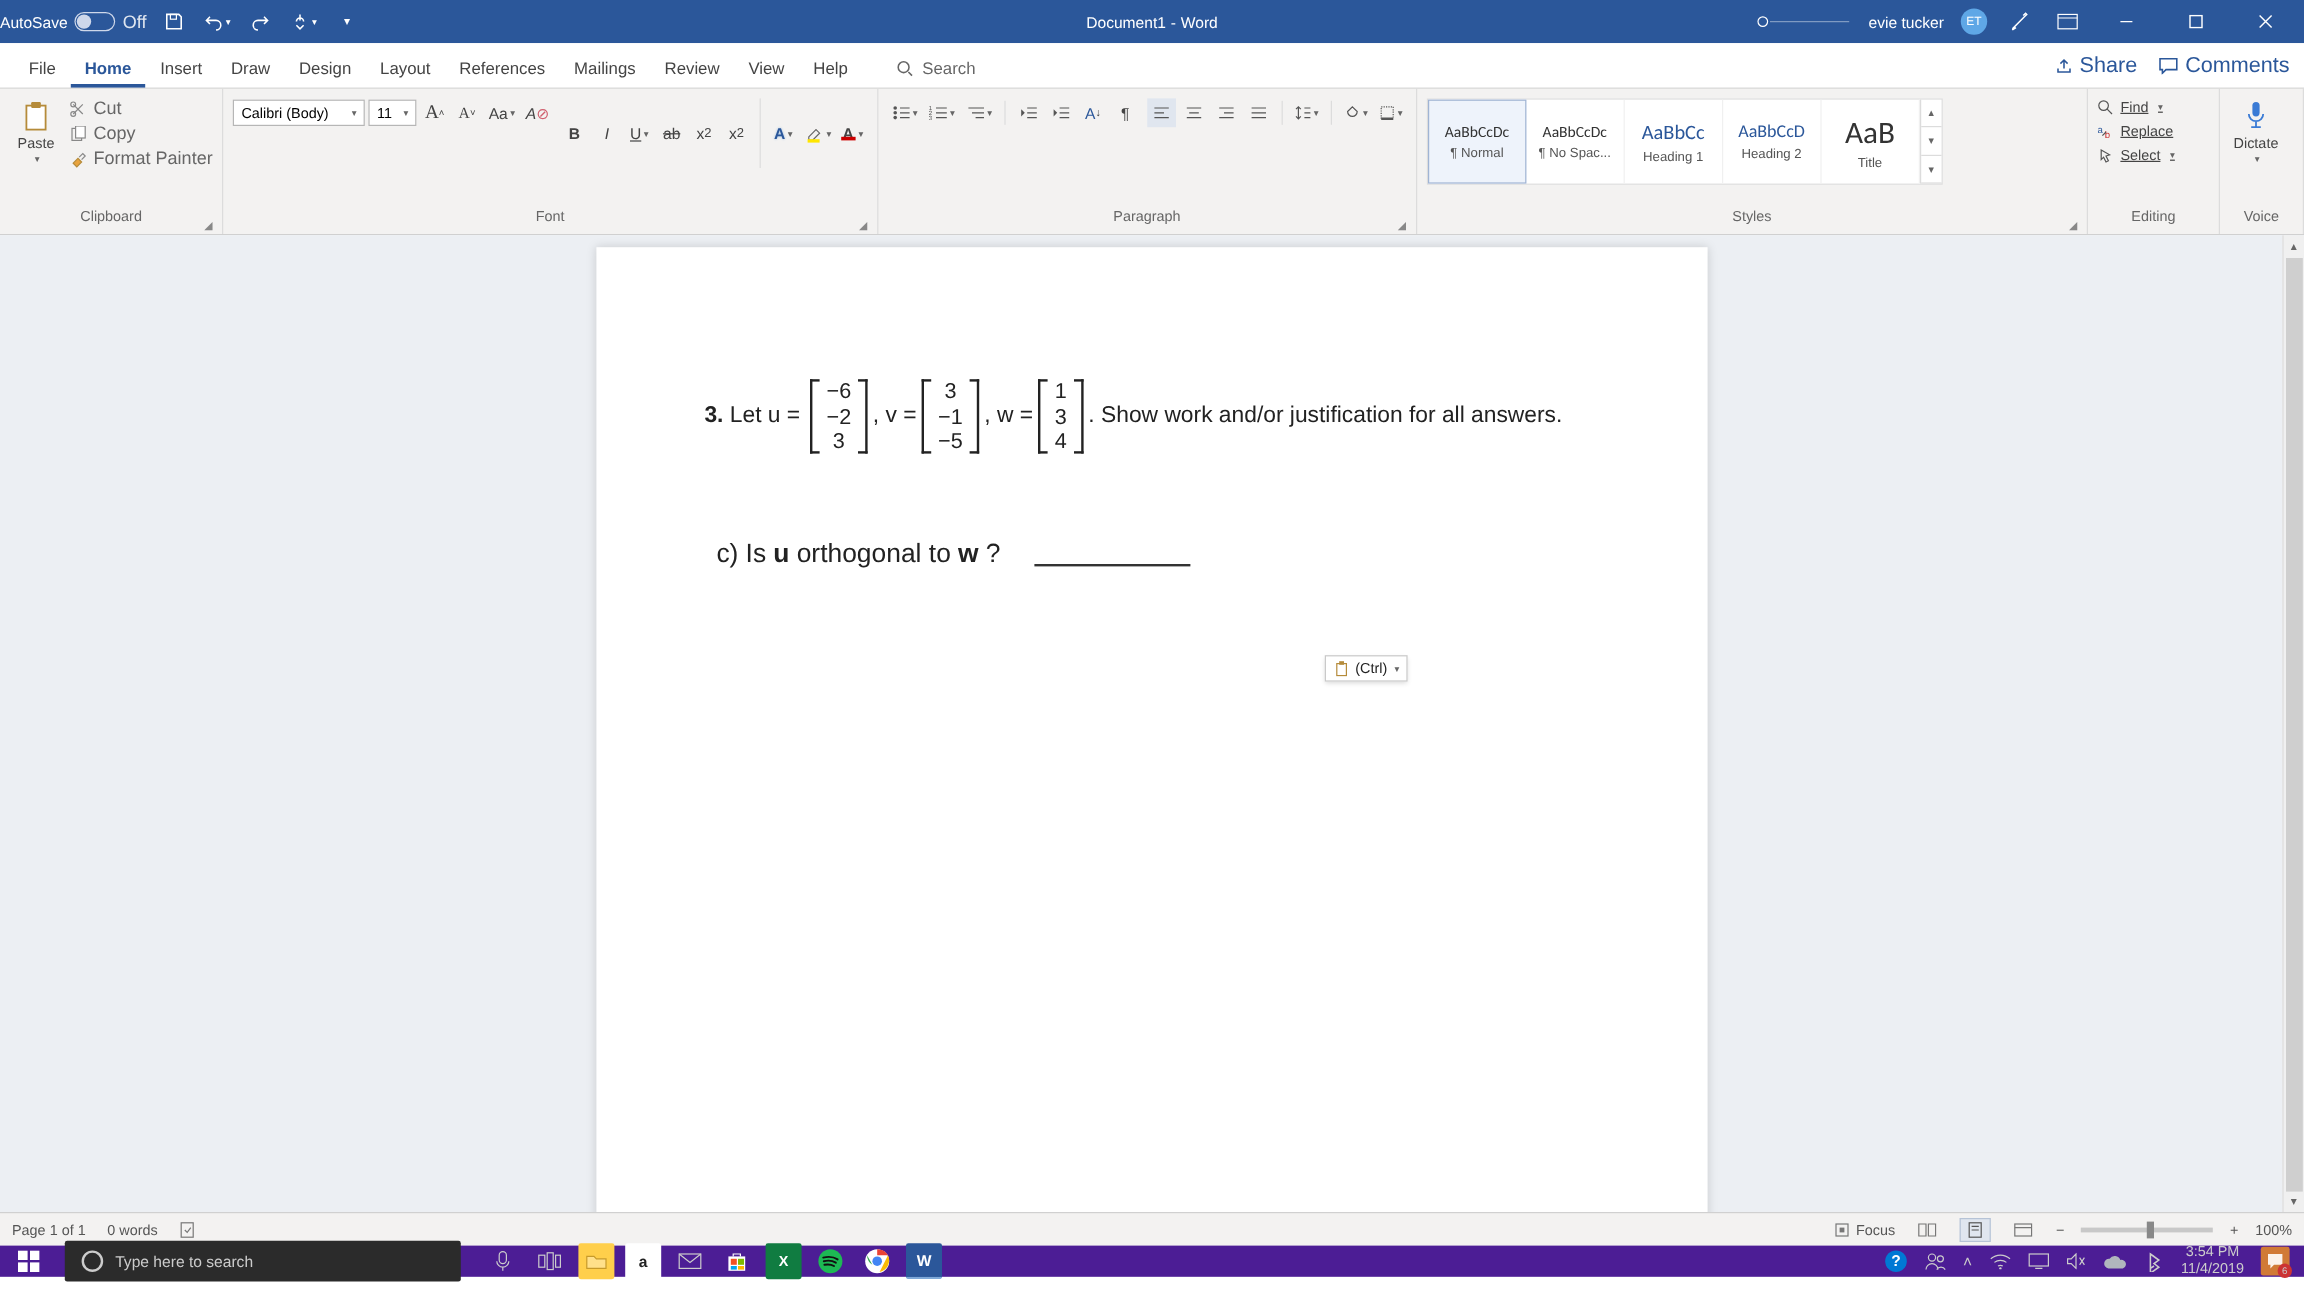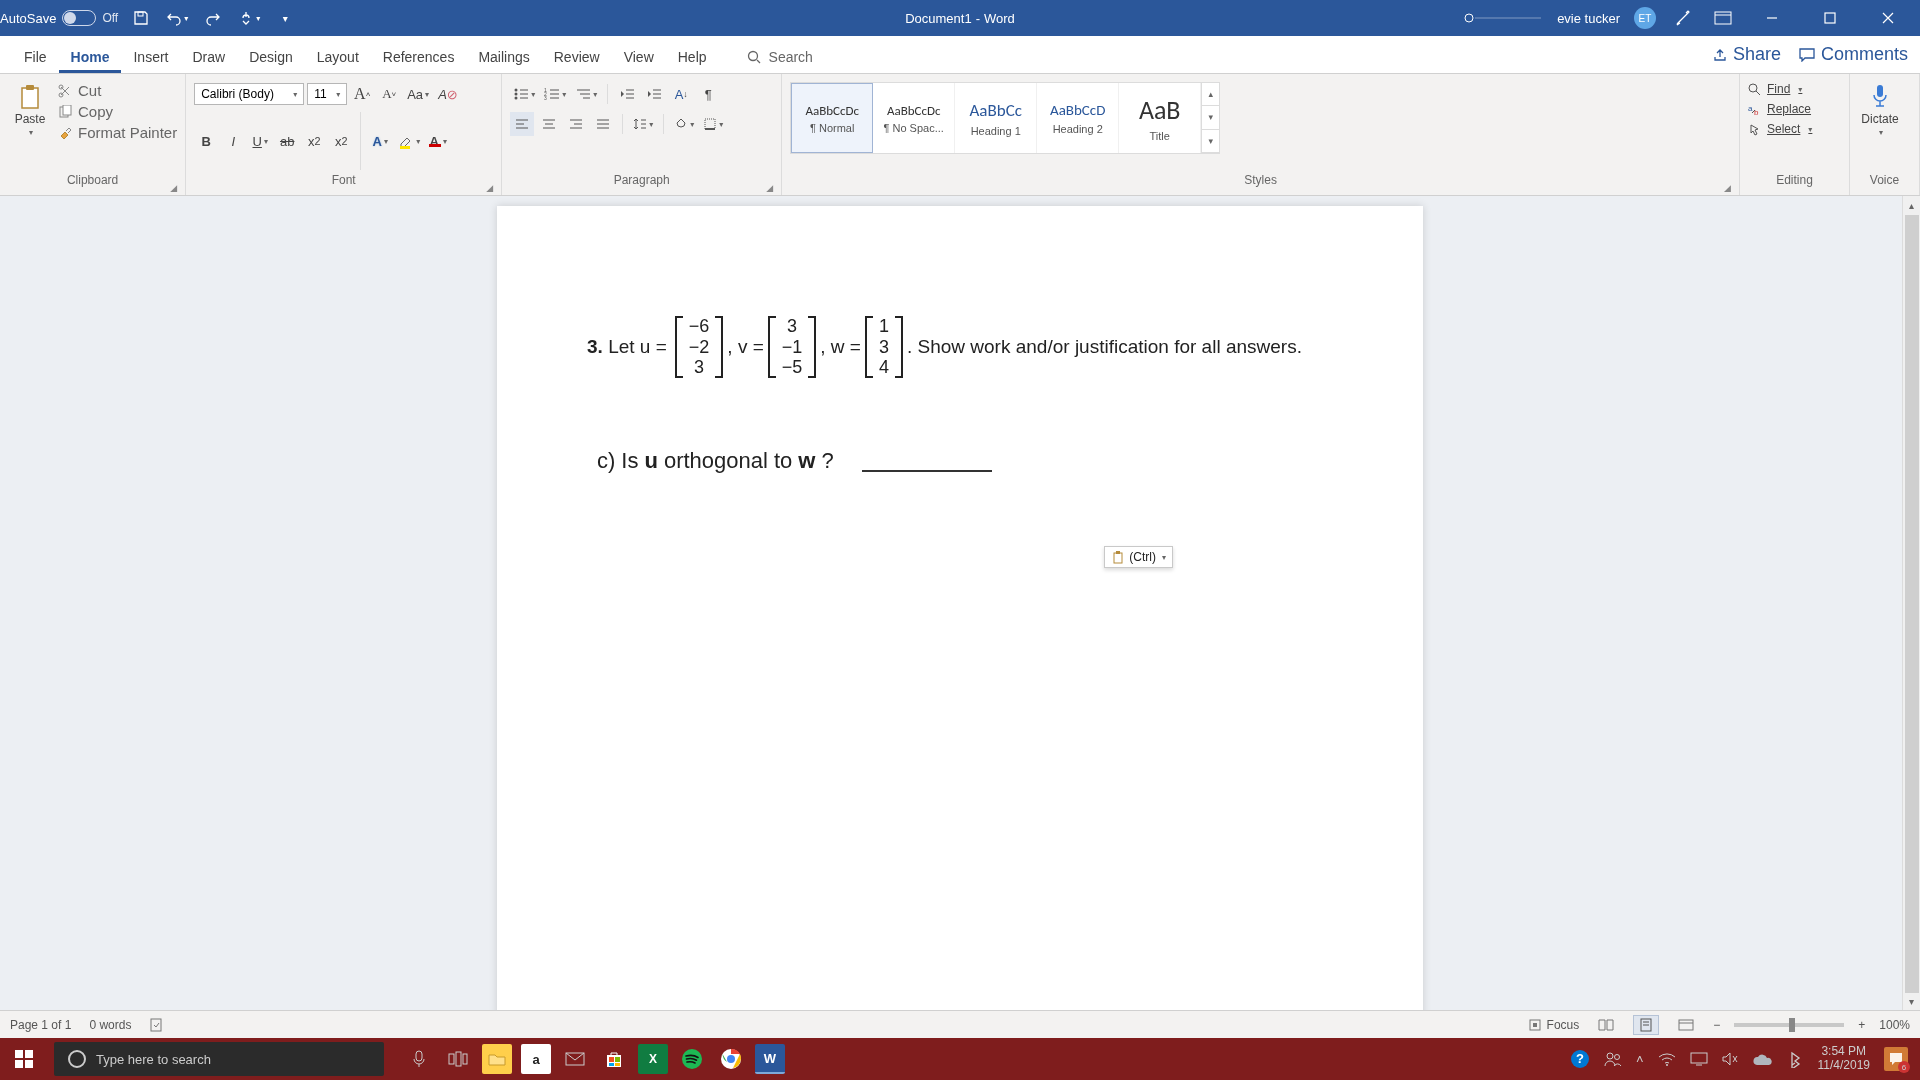--- a/index.html
+++ b/index.html
@@ -4,21 +4,21 @@
 <style>
 * { margin: 0; padding: 0; box-sizing: border-box; font-family: "Segoe UI", Arial, sans-serif; }
 html, body { width: 1920px; height: 1080px; overflow: hidden; background: #fff; }
 
 
 .titlebar { height: 36px; background: #2b579a; color: #fff; display: flex; align-items: center; font-size: 13px; }
 .titlebar .left-group { display: flex; align-items: center; gap: 10px; }
 .titlebar .left-group .autosave { display: flex; align-items: center; gap: 6px; }
 .titlebar .left-group .toggle { width: 34px; height: 16px; border: 1px solid #cfd8ea; border-radius: 9px; background: #2b579a; position: relative; }
 .titlebar .left-group .toggle::before { content: ""; position: absolute; width: 12px; height: 12px; background: #cfd8ea; border-radius: 50%; top: 1px; left: 1px; }
-.titlebar .left-group .off { font-size: 12px; opacity: .85; }
+.titlebar .left-group .off { font-size: 15px; opacity: .85; }
 .titlebar .qat-btn { width: 26px; height: 26px; display: flex; align-items: center; justify-content: center; color: #fff; font-size: 16px; }
 .titlebar .center { position: absolute; left: 50%; transform: translateX(-50%); display: flex; gap: 4px; justify-content: space-between; }
 .titlebar .right-group { margin-left: auto; display: flex; align-items: center; gap: 14px; padding-right: 10px; }
 .titlebar .avatar { width: 22px; height: 22px; background: #5fa7e6; border-radius: 50%; display: flex; align-items: center; justify-content: center; font-size: 10px; }
 .titlebar .winbtn { width: 44px; height: 36px; display: flex; align-items: center; justify-content: center; color: #fff; }
 
 
 .tabsrow { height: 38px; display: flex; align-items: flex-end; border-bottom: 1px solid #d0d0d0; background: #fff; padding: 0 12px; }
 .tabsrow .tab { padding: 10px 12px 8px; font-size: 14px; color: #444; }
 .tabsrow .tab.active { color: #2b579a; font-weight: 600; border-bottom: 3px solid #2b579a; padding-bottom: 5px; }
@@ -27,21 +27,21 @@
 .tabsrow .right-actions .share { color: #2b579a; display: flex; align-items: center; gap: 6px; }
 .tabsrow .right-actions .comments { color: #2b579a; display: flex; align-items: center; gap: 6px; }
 
 
 .ribbon { height: 122px; background: #f3f2f1; border-bottom: 1px solid #d0d0d0; display: flex; }
 .group { border-right: 1px solid #dcdcdc; padding: 4px 8px 0; display: flex; flex-direction: column; height: 100%; }
 .group .body { flex: 1; display: flex; align-items: flex-start; gap: 6px; padding-top: 4px; }
 .group .label { height: 22px; font-size: 12px; color: #666; text-align: center; position: relative; }
 .group .label .launcher { position: absolute; right: 0; bottom: 2px; font-size: 9px; color: #888; }
 .smallbtn { height: 24px; min-width: 24px; display: flex; align-items: center; justify-content: center; font-size: 13px; color: #444; padding: 0 3px; }
-.stack { display: flex; flex-direction: column; gap: 2px; }
+.stack { display: flex; flex-direction: row; gap: 2px; }
 .row { display: flex; align-items: center; gap: 3px; }
 .sep { width: 1px; height: 58px; background: #dcdcdc; margin: 0 4px; }
 
 
 .clip-paste { width: 44px; display: flex; flex-direction: column; align-items: center; gap: 2px; font-size: 12px; color: #444; }
 .clip-paste .icon { width: 28px; height: 28px; }
 .clip-side { display: flex; flex-direction: column; gap: 4px; font-size: 15px; color: #666; }
 .clip-side div { display: flex; align-items: center; gap: 6px; }
 
 
@@ -81,21 +81,21 @@
 
 
 .statusbar { height: 28px; background: #f3f2f1; border-top: 1px solid #d0d0d0; display: flex; align-items: center; font-size: 12px; color: #555; padding: 0 10px; gap: 18px; }
 .statusbar .right { margin-left: auto; display: flex; align-items: center; gap: 14px; }
 .viewbtn { width: 26px; height: 20px; display: flex; align-items: center; justify-content: center; border: 1px solid transparent; }
 .viewbtn.active { background: #e0e6ef; border-color: #b6c3d6; }
 .zoomslider { width: 110px; height: 4px; background: #c8c8c8; position: relative; }
 .zoomslider::after { content: ""; position: absolute; width: 6px; height: 14px; background: #888; top: -5px; left: 50%; }
 
 
-.taskbar { height: 42px; background: #7f1d1d; display: flex; align-items: center; color: #fff; font-size: 13px; }
+.taskbar { height: 26px; background: #4c1d95; display: flex; align-items: center; color: #fff; font-size: 13px; }
 .taskbar .start { width: 48px; height: 100%; display: flex; align-items: center; justify-content: center; }
 .taskbar .searchpill { display: flex; align-items: center; gap: 10px; background: #2b2b2b; height: 34px; border-radius: 2px; padding: 0 14px; margin-left: 6px; width: 330px; color: #ccc; }
 .taskbar .searchpill .circle { width: 18px; height: 18px; border: 2px solid #ccc; border-radius: 50%; }
 .taskbar .tb-icons { display: flex; align-items: center; gap: 9px; margin-left: 20px; }
 .taskbar .tb-icons .ico { width: 30px; height: 30px; display: flex; align-items: center; justify-content: center; border-radius: 2px; }
 .taskbar .tb-icons .ico.word { background: #2b579a; color: #fff; font-weight: bold; font-size: 13px; border-bottom: 2px solid #7ea8d8;}
 .taskbar .systray { margin-left: auto; display: flex; align-items: center; gap: 14px; padding-right: 12px; color: #ccc; }
 .taskbar .clock { text-align: center; line-height: 1.15; font-size: 12px; }
 .taskbar .notif { width: 24px; height: 24px; background: #d17a36; border-radius: 2px; display: flex; align-items: center; justify-content: center; font-size: 10px; position: relative; }
 .taskbar .notif .badge { position: absolute; bottom: -2px; right: -2px; background: #c33; border-radius: 50%; width: 12px; height: 12px; font-size: 8px; display: flex; align-items: center; justify-content: center; }

